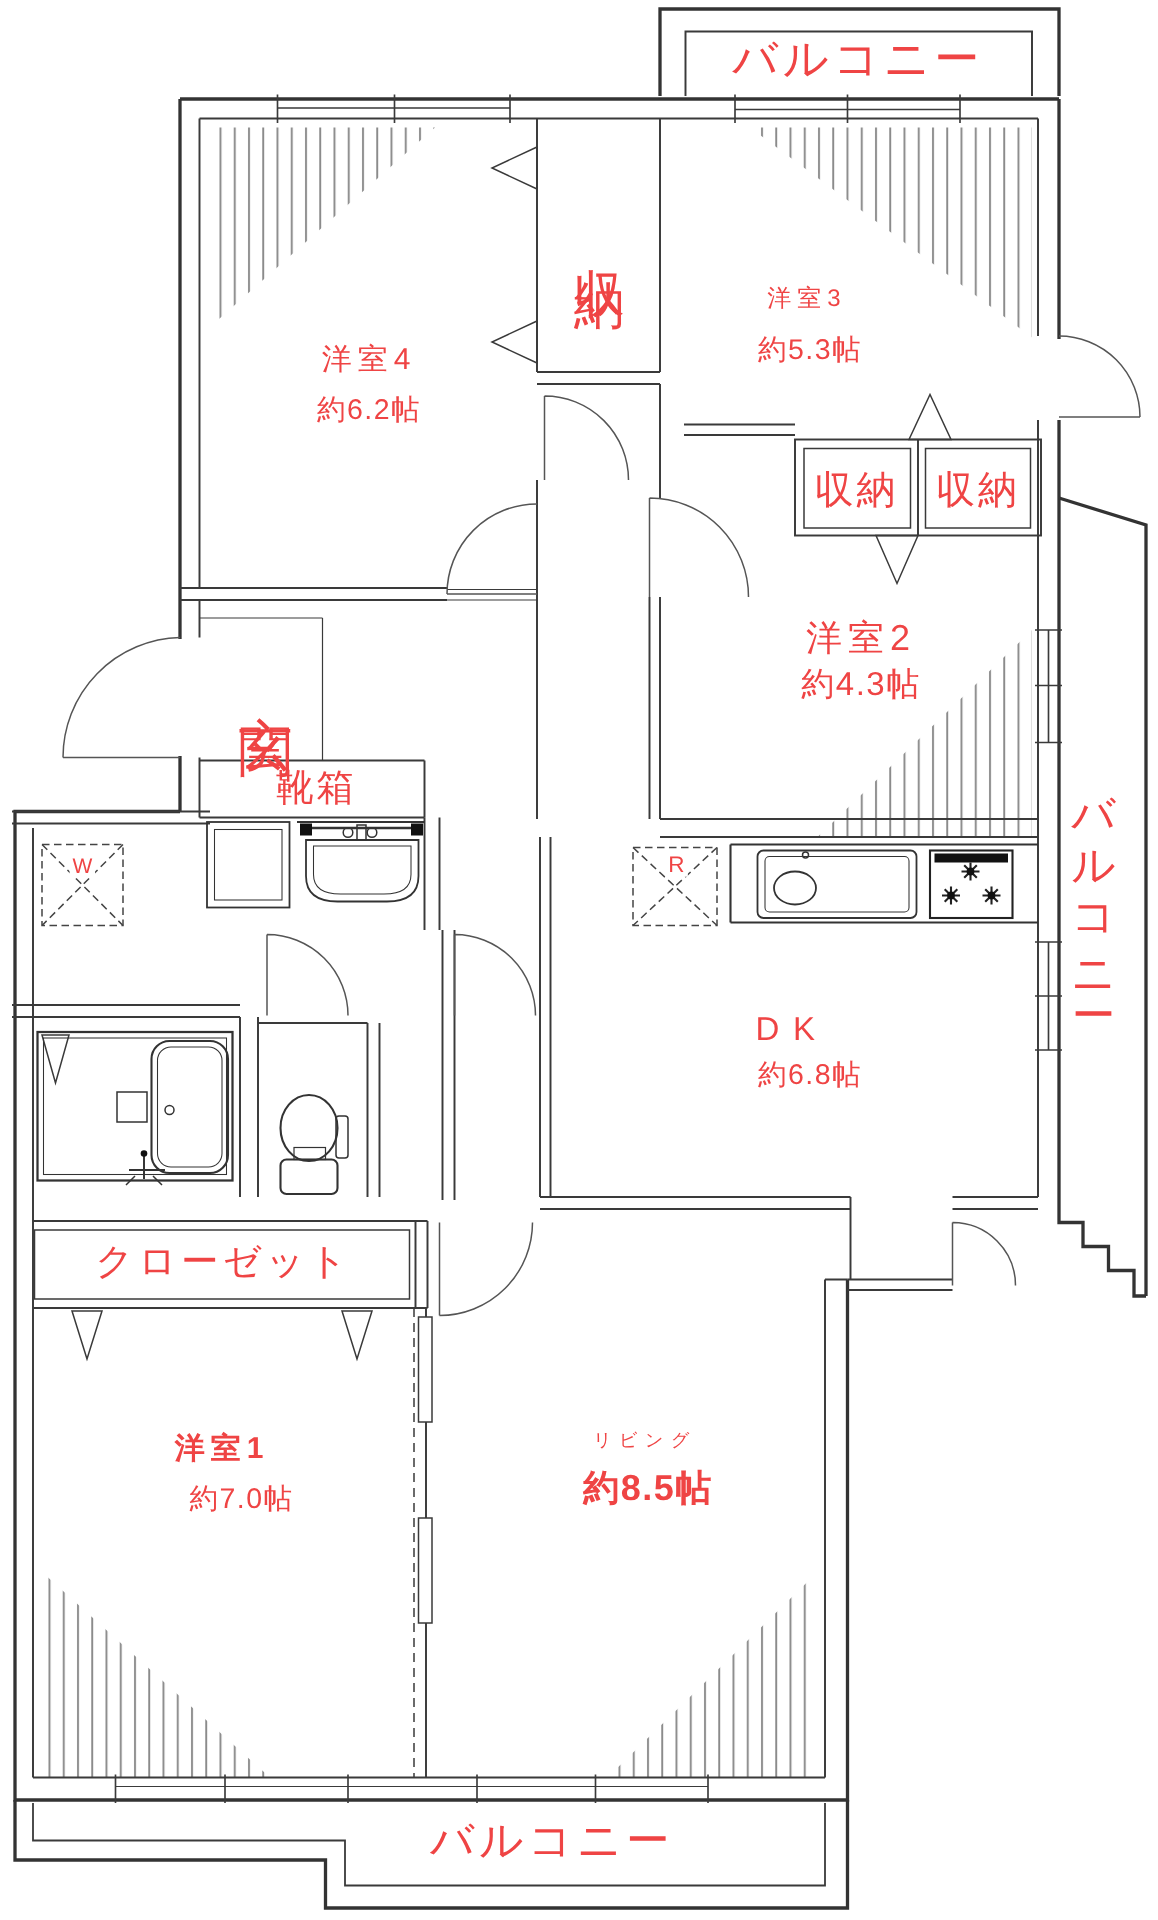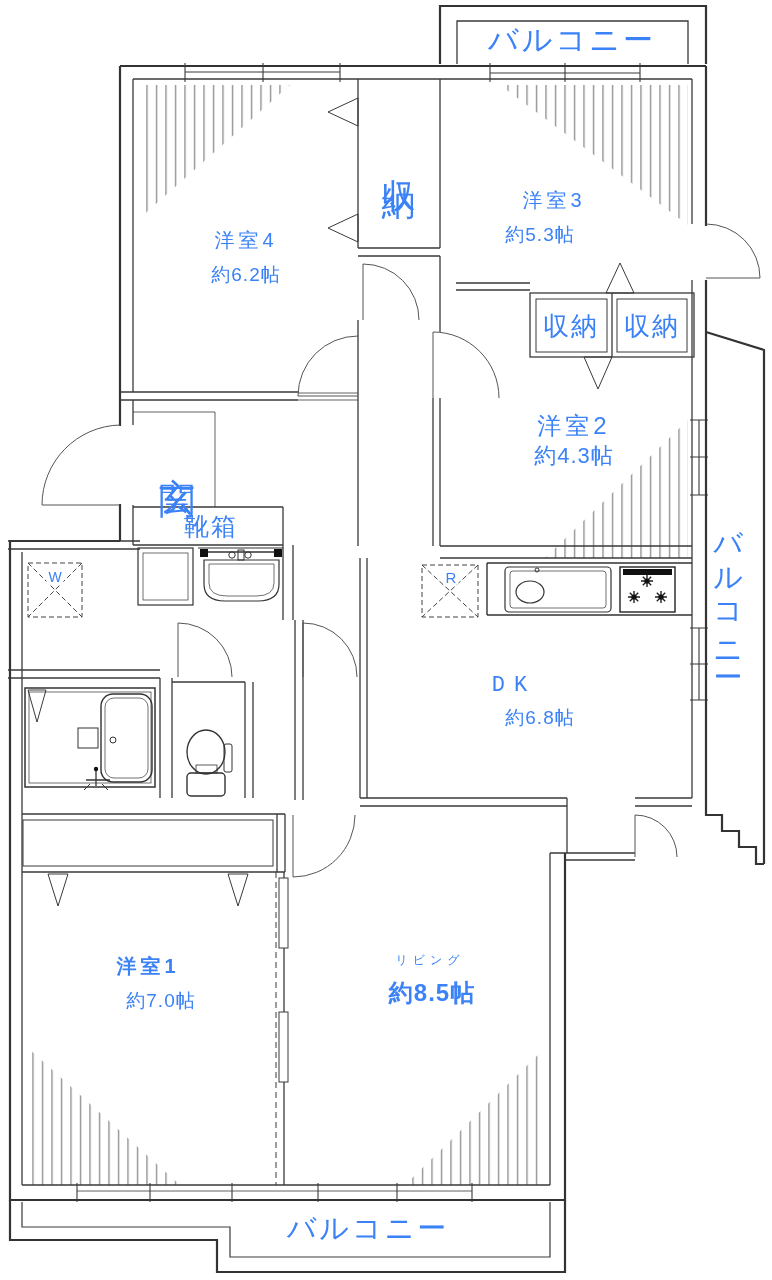--- a/index.html
+++ b/index.html
@@ -1,17 +1,17 @@
 <!DOCTYPE html>
 <html><head>
 <meta charset="utf-8">
 <style>
   html,body{margin:0;padding:0;background:#fff;}
   .stage{position:relative;width:772px;height:1280px;background:#fff;overflow:hidden;
-         font-family:"Liberation Sans",sans-serif;color:#3b82f6;}
+         font-family:"Liberation Sans",sans-serif;color:#ef4444;}
   .stage svg{position:absolute;left:0;top:0;}
   .lbl{position:absolute;transform:translate(-50%,-50%);white-space:nowrap;line-height:1;}
   .vert{writing-mode:vertical-rl;text-orientation:upright;}
   .markbg{background:#fff;padding:0 2px;}
 </style>
 </head>
 <body>
 
 <div class="stage">
 
@@ -180,38 +180,39 @@
   </g>
 </svg>
 
 <div class="lbl" style="left:572px;top:40px;font-size:30px;letter-spacing:3px;">バルコニー</div>
 
 <div class="lbl" style="left:246px;top:240px;font-size:20px;letter-spacing:4px;">洋室4</div>
 <div class="lbl" style="left:246px;top:274px;font-size:19px;letter-spacing:1px;">約6.2帖</div>
 
 <div class="lbl vert" style="left:399px;top:160px;font-size:34px;letter-spacing:8px;">収納</div>
 
-<div class="lbl" style="left:554px;top:200px;font-size:20px;letter-spacing:4px;">洋室3</div>
+<div class="lbl" style="left:538px;top:200px;font-size:16px;letter-spacing:4px;">洋室3</div>
 <div class="lbl" style="left:540px;top:234px;font-size:19px;letter-spacing:1px;">約5.3帖</div>
 
 <div class="lbl" style="left:571px;top:326px;font-size:26px;letter-spacing:2px;">収納</div>
 <div class="lbl" style="left:652px;top:326px;font-size:26px;letter-spacing:2px;">収納</div>
 
 <div class="lbl" style="left:574px;top:426px;font-size:24px;letter-spacing:4px;">洋室2</div>
 <div class="lbl" style="left:574px;top:456px;font-size:22px;letter-spacing:1px;">約4.3帖</div>
 
 <div class="lbl vert" style="left:177px;top:456px;font-size:36px;letter-spacing:8px;">玄関</div>
 <div class="lbl" style="left:211px;top:526px;font-size:25px;letter-spacing:2px;">靴箱</div>
 
 <div class="lbl markbg" style="left:55px;top:577px;font-size:14px;">W</div>
 <div class="lbl markbg" style="left:451px;top:577px;font-size:15px;">R</div>
 
-<div class="lbl" style="left:514px;top:686px;font-size:22px;letter-spacing:9px;font-family:Liberation Mono, monospace;">DK</div>
+<div class="lbl" style="left:528px;top:686px;font-size:22px;letter-spacing:9px;">DK</div>
 <div class="lbl" style="left:540px;top:717px;font-size:19px;letter-spacing:1px;">約6.8帖</div>
 
+<div class="lbl" style="left:149px;top:842px;font-size:25px;letter-spacing:3px;">クローゼット</div>
 
 <div class="lbl" style="left:148px;top:966px;font-size:20px;letter-spacing:4px;font-weight:bold;">洋室1</div>
 <div class="lbl" style="left:147px;top:1000px;font-size:19px;letter-spacing:1px;margin-left:14px;">約7.0帖</div>
 
 <div class="lbl" style="left:430px;top:960px;font-size:12px;letter-spacing:5px;">リビング</div>
 <div class="lbl" style="left:432px;top:993px;font-size:24px;letter-spacing:1px;font-weight:bold;">約8.5帖</div>
 
 <div class="lbl vert" style="left:728px;top:588px;font-size:29px;letter-spacing:5px;">バルコニー</div>
 
 <div class="lbl" style="left:368px;top:1228px;font-size:29px;letter-spacing:3px;">バルコニー</div>

